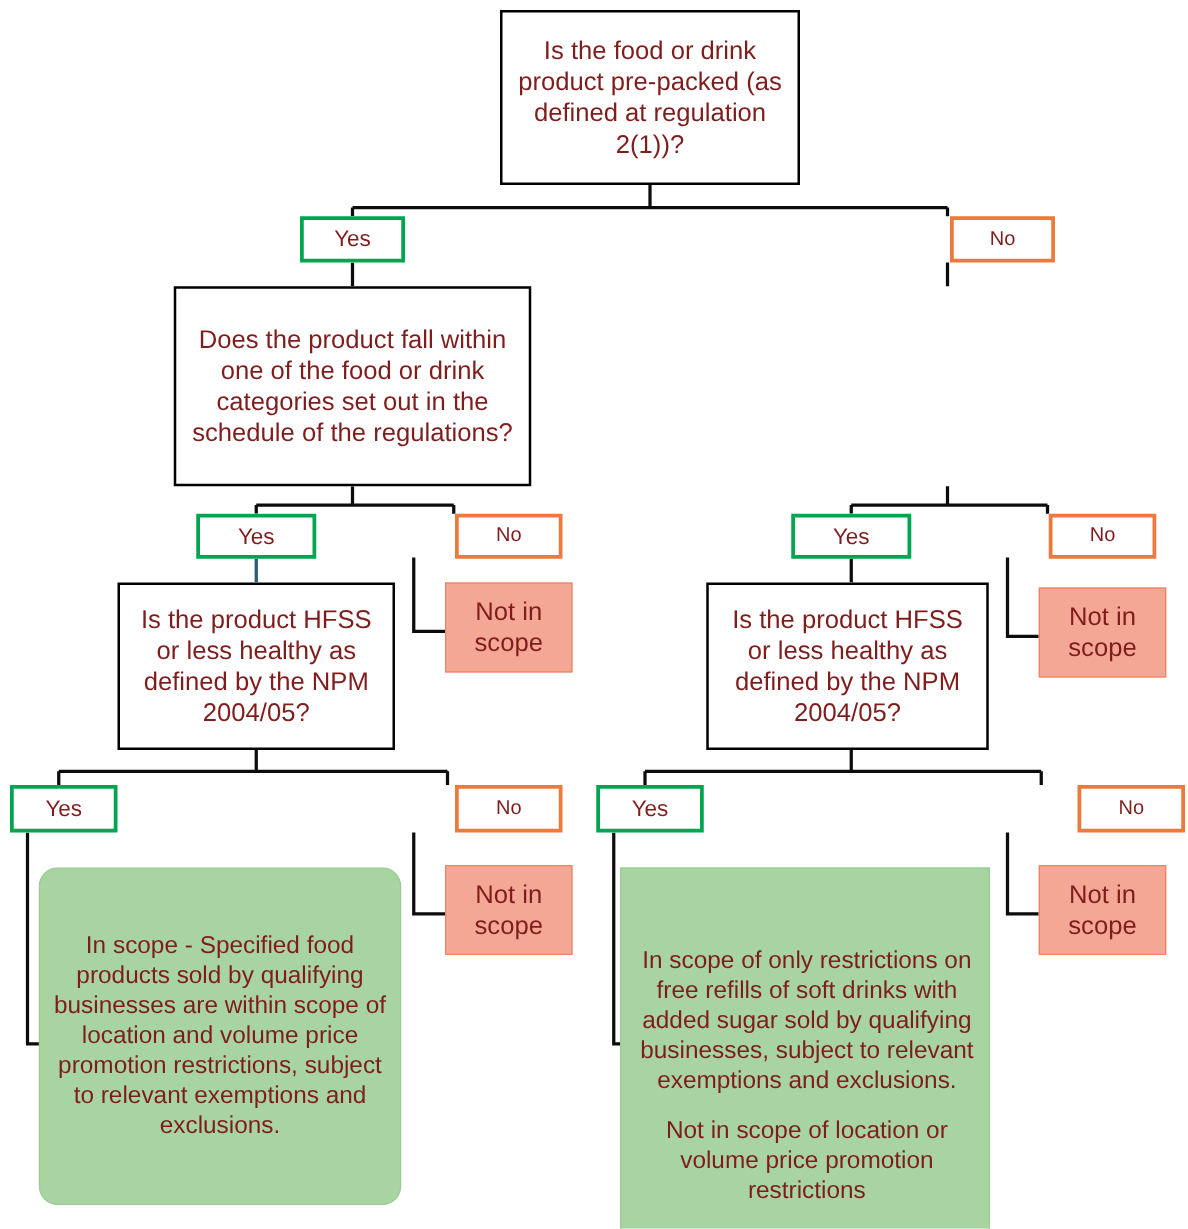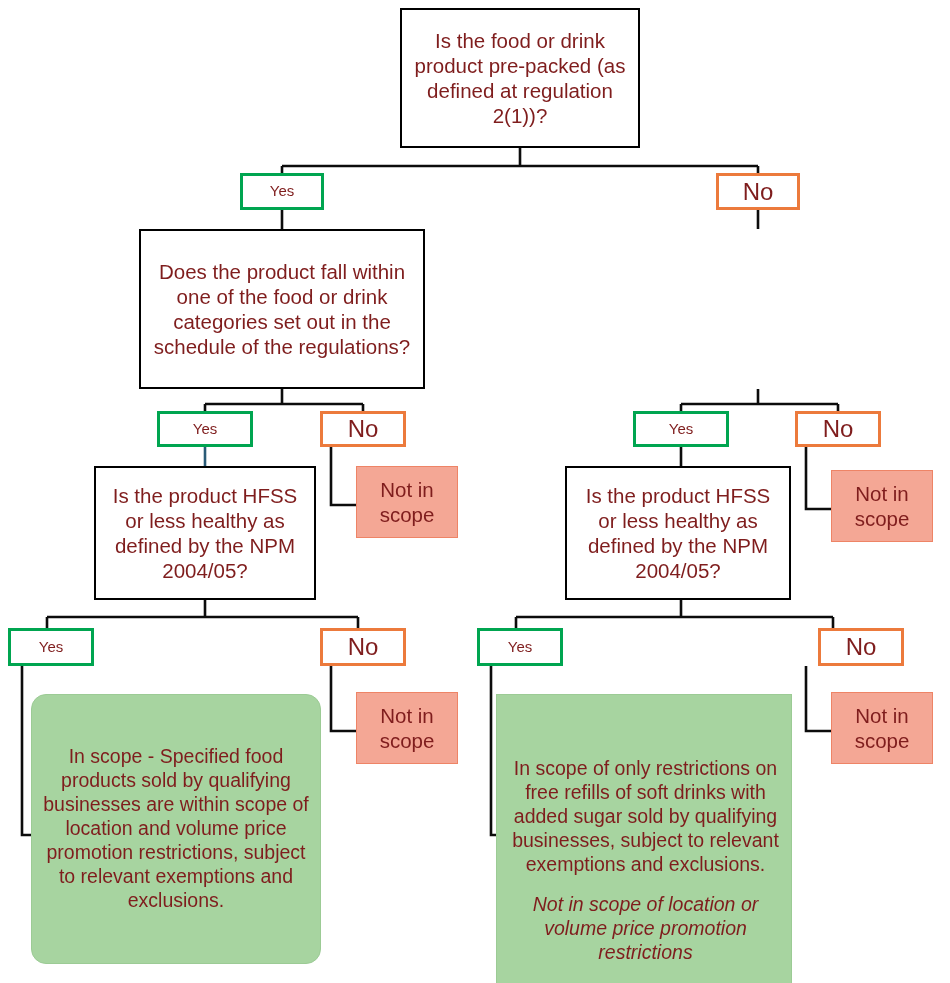--- a/index.html
+++ b/index.html
@@ -29,40 +29,40 @@
     color: #7f1d1d;
     line-height: 1.23;
     z-index: 5;
   }
   .node p {
     margin: 0;
     padding: 0;
   }
   .node p + p {
     margin-top: 0.85em;
-    font-style: italic;
   }
   
   .decision {
     background: #ffffff;
     border: 2.5px solid #000000;
     font-size: 20.5px;
     padding: 4px 8px;
   }
   
   .label-yes {
     background: #ffffff;
     border: 3.5px solid #00A550;
-    font-size: 15px;
+    font-size: 18px;
   }
   
   .label-no {
     background: #ffffff;
     border: 3.5px solid #EC7A3C;
-    font-size: 24px;
+    font-size: 16px;
+    margin-left: 44px;
   }
   
   .term-out {
     background: #F4A795;
     border: 1px solid #EE8466;
     font-size: 20.5px;
     padding: 16px 10px;
   }
   
   .term-in {

